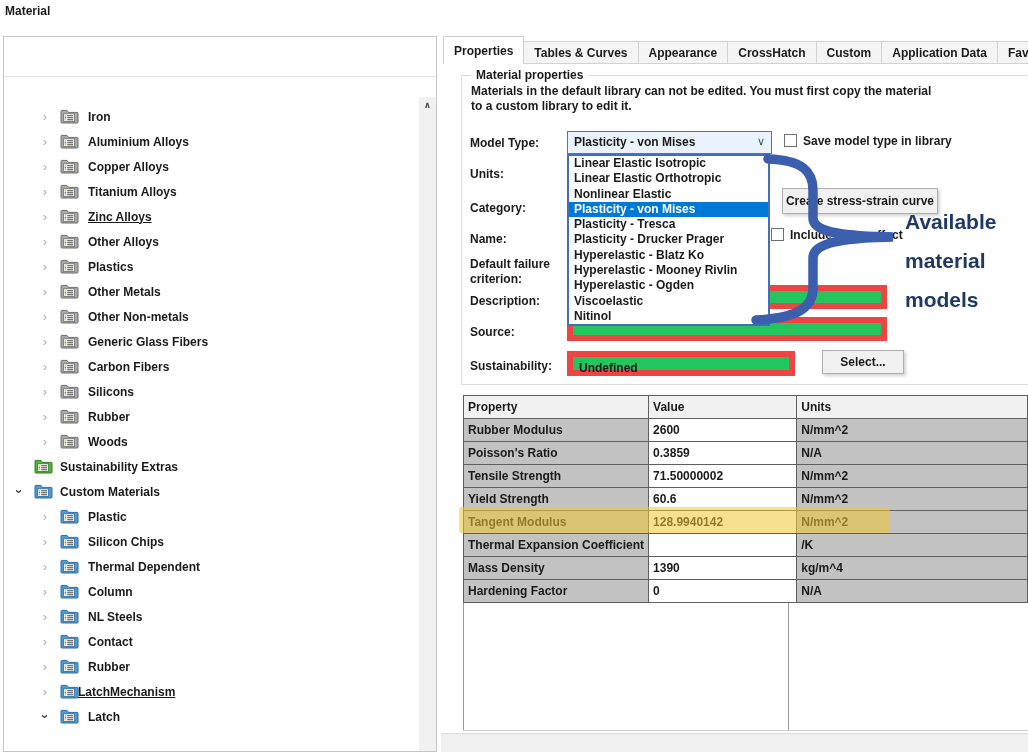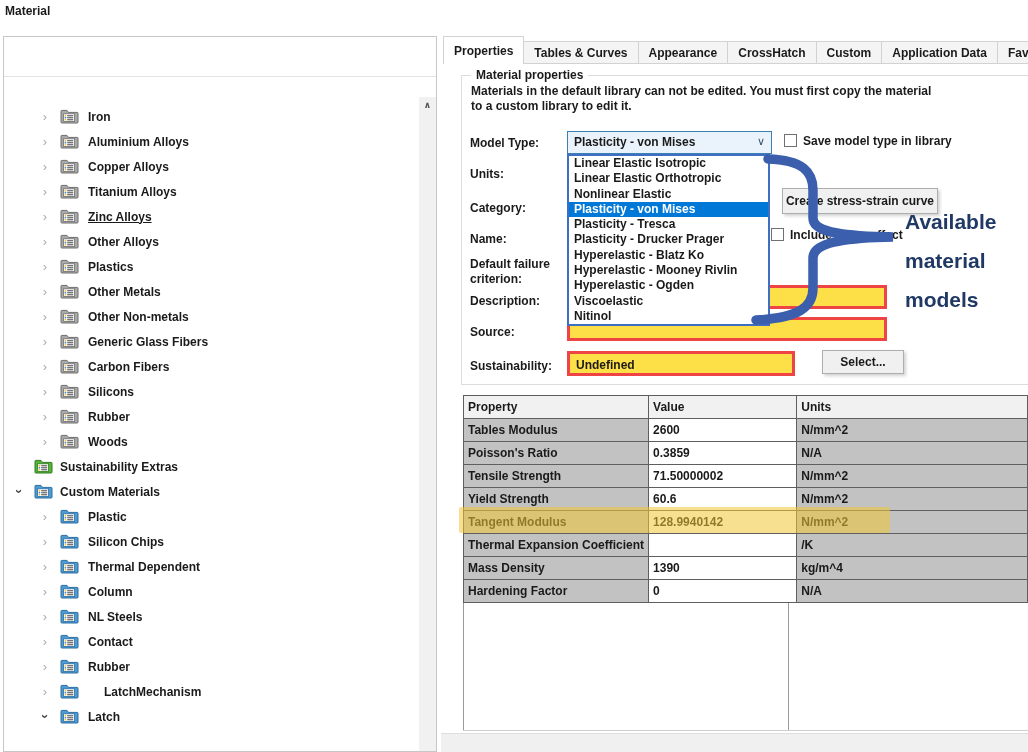--- a/index.html
+++ b/index.html
@@ -55,21 +55,21 @@
   .dd-item.selected{background:#0078d7;color:#fff;}
 
   .checkbox{width:13px;height:13px;border:1px solid #707070;background:#fff;box-sizing:border-box;}
   .chk-label{font-weight:600;white-space:nowrap;}
 
   .btn{background:#f0f0f0;border:1px solid #aeaeae;text-align:center;font-weight:600;box-sizing:border-box;
        box-shadow:2px 2px 3px rgba(0,0,0,0.18);}
   #create-curve-button{left:782px;top:188px;width:156px;height:26px;line-height:24px;}
   #select-button{left:822px;top:350px;width:82px;height:24px;line-height:22px;}
 
-  .textbox{border:3px solid #ef4444;background:#fde047;box-sizing:border-box;}
+  .textbox{border:6px solid #ef4444;background:#22c55e;box-sizing:border-box;}
   #description-input{left:567px;top:285px;width:320px;height:24px;}
   #source-input{left:567px;top:317px;width:320px;height:24px;}
   #sustain-input{left:567px;top:351px;width:228px;height:25px;line-height:23px;padding-left:6px;font-weight:600;}
 
   
   #annotation-text{left:905px;top:202px;width:130px;font-size:21px;font-weight:700;line-height:39px;z-index:7;}
   #brace-svg{left:735px;top:140px;z-index:6;pointer-events:none;}
 
   
   #prop-table{left:463px;top:395px;border-collapse:collapse;table-layout:fixed;z-index:1;}
@@ -422,21 +422,21 @@
           <span class="tree-icon" style="left: 56px;"><svg width="19" height="16" viewBox="0 0 19 16">
               <path d="M1 4 V2.2 a0.8 0.8 0 0 1 0.8-0.8 H7 l1.4 2 H17.2 a0.8 0.8 0 0 1 0.8 0.8 V13.2 a0.8 0.8 0 0 1 -0.8 0.8 H1.8 a0.8 0.8 0 0 1 -0.8-0.8 Z" fill="#4f9bd0" stroke="#2b6ea5" stroke-width="1"></path>
               <rect x="3.6" y="4.8" width="11" height="7.6" fill="#fff" stroke="#2b6ea5" stroke-width="0.8"></rect>
               <rect x="7.2" y="6.2" width="6" height="1.1" fill="#555"></rect>
               <rect x="7.2" y="8.2" width="6" height="1.1" fill="#555"></rect>
               <rect x="7.2" y="10.2" width="6" height="1.1" fill="#555"></rect>
               <circle cx="5.4" cy="6.7" r="0.9" fill="#eec23e"></circle>
               <circle cx="5.4" cy="8.7" r="0.9" fill="#4a90d5"></circle>
               <circle cx="5.4" cy="10.7" r="0.9" fill="#eec23e"></circle>
             </svg></span>
-          <span class="tree-label" style="left: 100px;">LatchMechanism</span>
+          <span class="tree-label" style="left: 74px; text-decoration: underline;">LatchMechanism</span>
         </div>
         <div class="tree-row" style="top: 600px;">
           <span class="tree-chevron expanded" style="left: 34px;">›</span>
           <span class="tree-icon" style="left: 56px;"><svg width="19" height="16" viewBox="0 0 19 16">
               <path d="M1 4 V2.2 a0.8 0.8 0 0 1 0.8-0.8 H7 l1.4 2 H17.2 a0.8 0.8 0 0 1 0.8 0.8 V13.2 a0.8 0.8 0 0 1 -0.8 0.8 H1.8 a0.8 0.8 0 0 1 -0.8-0.8 Z" fill="#4f9bd0" stroke="#2b6ea5" stroke-width="1"></path>
               <rect x="3.6" y="4.8" width="11" height="7.6" fill="#fff" stroke="#2b6ea5" stroke-width="0.8"></rect>
               <rect x="7.2" y="6.2" width="6" height="1.1" fill="#555"></rect>
               <rect x="7.2" y="8.2" width="6" height="1.1" fill="#555"></rect>
               <rect x="7.2" y="10.2" width="6" height="1.1" fill="#555"></rect>
               <circle cx="5.4" cy="6.7" r="0.9" fill="#eec23e"></circle>
@@ -541,21 +541,21 @@
       </colgroup>
     <thead>
         <tr>
           <th>Property</th>
           <th>Value</th>
           <th>Units</th>
         </tr>
       </thead>
     <tbody>
         <tr>
-          <td class="gray">Tables Modulus</td>
+          <td class="gray">Rubber Modulus</td>
           <td class="white">2600</td>
           <td class="gray">N/mm^2</td>
         </tr>
         <tr>
           <td class="gray">Poisson's Ratio</td>
           <td class="white">0.3859</td>
           <td class="gray">N/A</td>
         </tr>
         <tr>
           <td class="gray">Tensile Strength</td>

